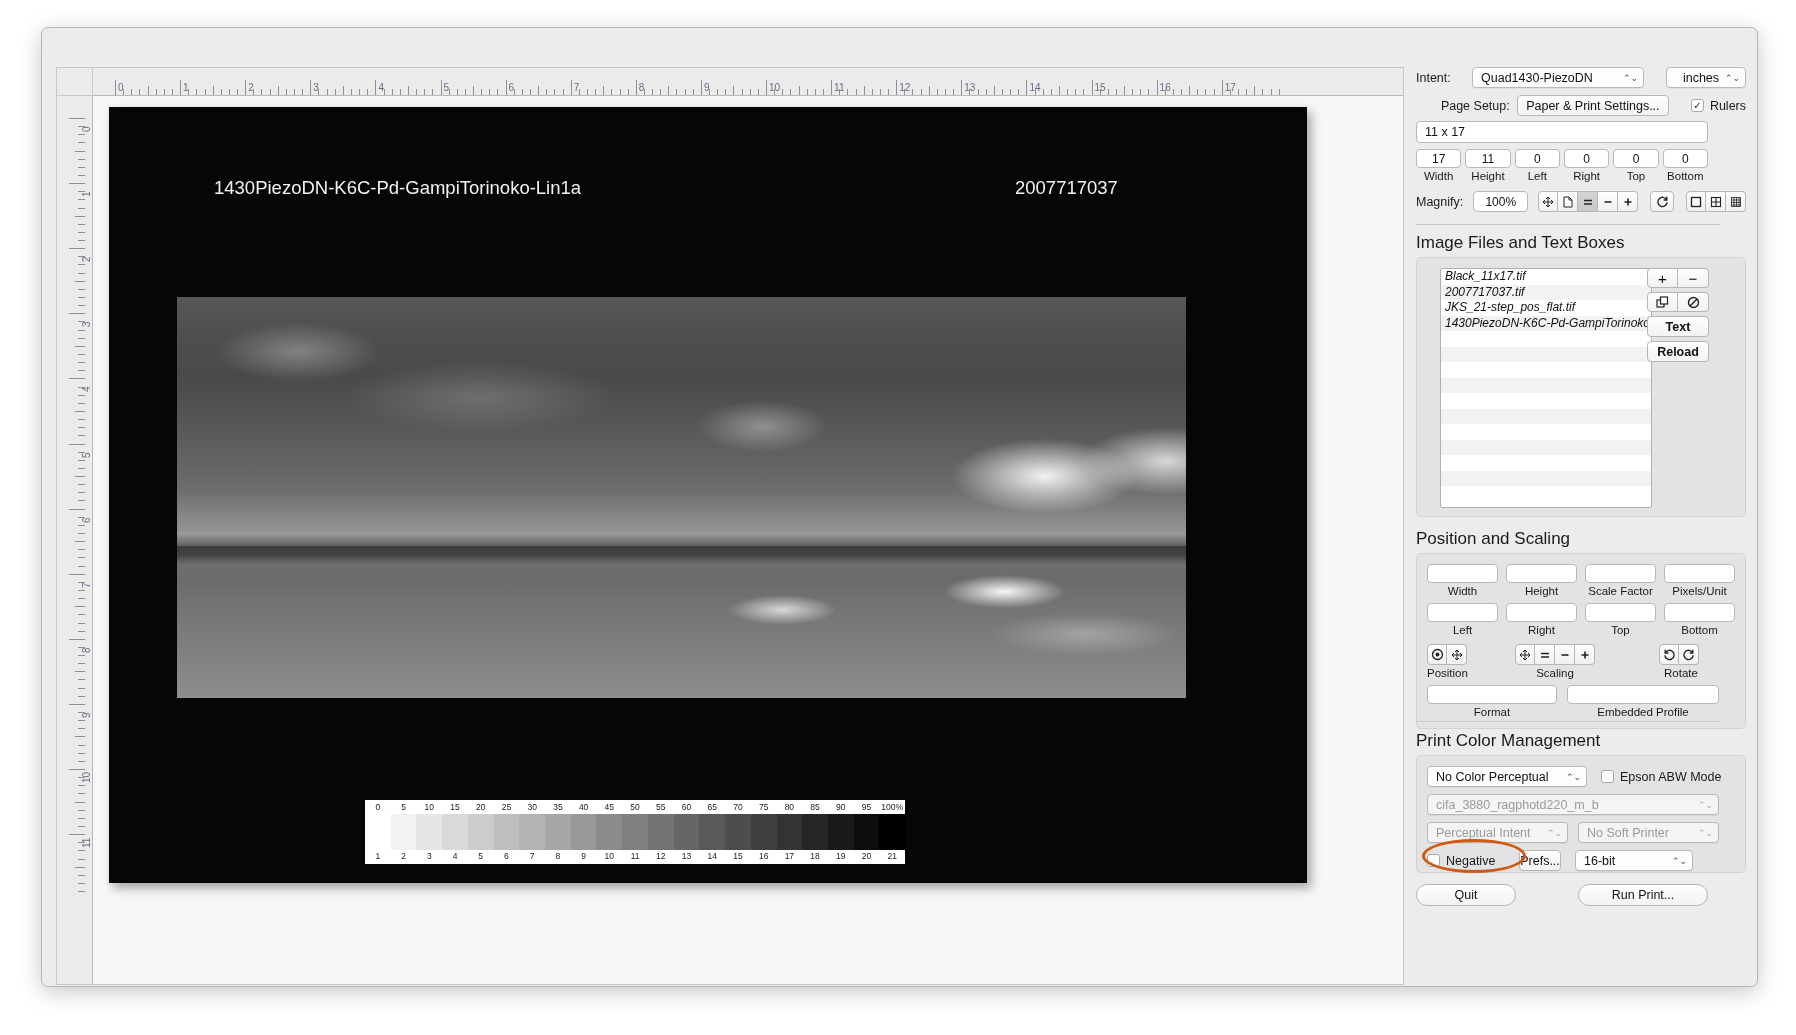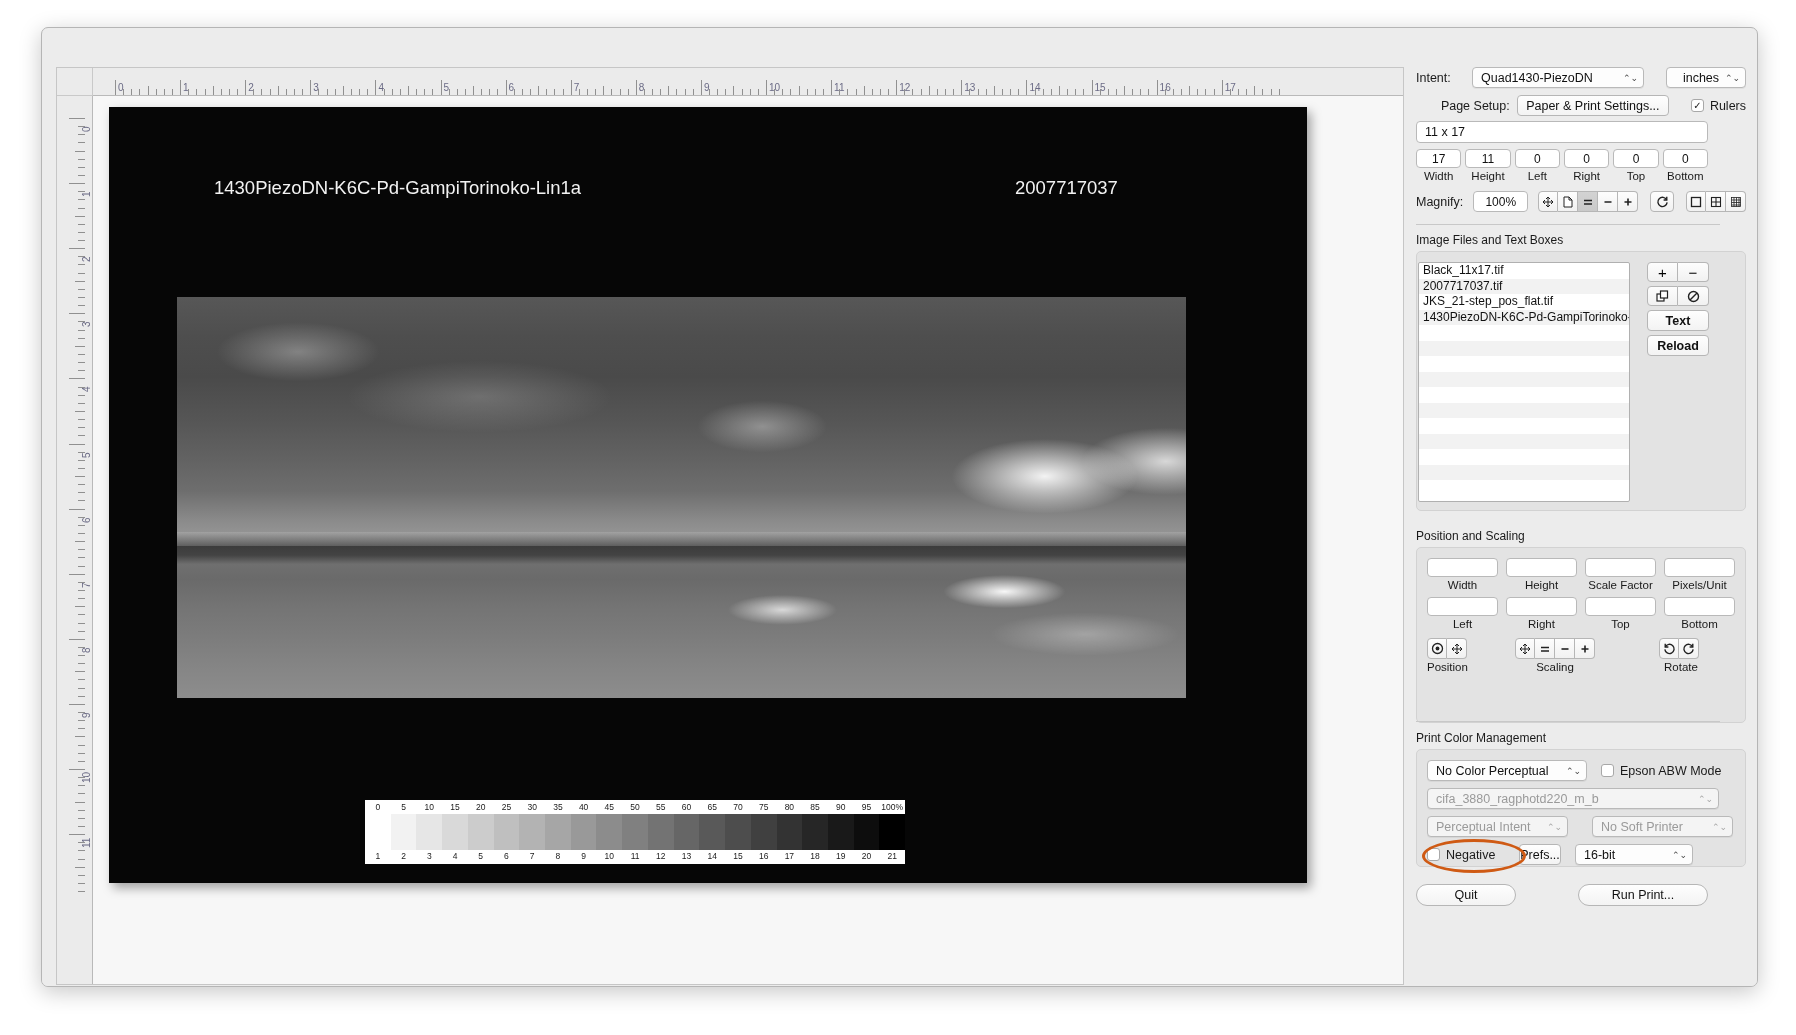--- a/index.html
+++ b/index.html
@@ -222,21 +222,21 @@
     width: 13px; height: 13px;
     border: 1px solid #a8a8a8; border-radius: 3px;
     background: #fff;
     display: flex; align-items: center; justify-content: center;
     font-size: 10px; color: #222; line-height: 1;
   }
 
   .group {
     position: absolute; left: 0; right: 0;
   }
-  .group-title { font-size: 12px; color: #1a1a1a; margin-bottom: 4px; }
+  .group-title { font-size: 17px; color: #1a1a1a; margin-bottom: 4px; }
   .group-box {
     background: #e3e3e3;
     border: 1px solid #d2d2d2;
     border-radius: 5px;
   }
   hr.sep { border: none; border-top: 1px solid #c8c8c8; }
 
   .iconbtn {
     width: 20px; height: 21px;
     background: linear-gradient(to bottom,#fdfdfd,#f1f1f1);
@@ -772,21 +772,21 @@
               </svg>
           </div>
         </div>
       </div>
 
       <hr class="sep" style="position:absolute; left:0; top:157px; width:304px;">
 
       <div class="group" style="top:166px;">
         <div class="group-title">Image Files and Text Boxes</div>
         <div class="group-box" style="height:260px; position:relative;">
-          <div id="file-list" style="position:absolute; left:1px; top:10px; width:212px; height:240px;">
+          <div id="file-list" style="position:absolute; left:23px; top:10px; width:212px; height:240px;font-style:italic;">
               <div class="file-row">Black_11x17.tif</div>
               <div class="file-row alt">2007717037.tif</div>
               <div class="file-row"> JKS_21-step_pos_flat.tif</div>
               <div class="file-row alt">1430PiezoDN-K6C-Pd-GampiTorinoko-Lin1a</div>
               <div class="file-row blank"></div>
               <div class="file-row alt blank"></div>
               <div class="file-row blank"></div>
               <div class="file-row alt blank"></div>
               <div class="file-row blank"></div>
               <div class="file-row alt blank"></div>
@@ -934,20 +934,30 @@
                   <svg width="13" height="13" viewBox="0 0 14 14">
                       <path d="M11.5 5.2A5 5 0 1 0 12 8" fill="none" stroke="#222" stroke-width="1.5"></path>
                       <path d="M11.6 1.8v3.6h-3.4" fill="none" stroke="#222" stroke-width="1.5"></path>
                     </svg>
                 </div>
               </div>
               <div class="fieldlabel" style="width:44px;">Rotate</div>
             </div>
           </div>
 
+          <div style="display:flex; gap:10px; margin-top:6px;">
+            <div style="width:130px;">
+              <div class="field"></div>
+              <div class="fieldlabel">Format</div>
+            </div>
+            <div style="width:152px;">
+              <div class="field"></div>
+              <div class="fieldlabel">Embedded Profile</div>
+            </div>
+          </div>
 
         </div>
       </div>
 
       <hr class="sep" style="position:absolute; left:0; top:654px; width:304px;">
 
       <div class="group" style="top:664px;">
         <div class="group-title">Print Color Management</div>
         <div class="group-box" style="height:118px; position:relative; padding:10px;">
 
@@ -960,21 +970,21 @@
               <div class="checkbox"></div>
               <div class="lbl">Epson ABW Mode</div>
             </div>
           </div>
 
           <div class="popup disabled" style="width:292px; margin-top:7px;">
             <span>cifa_3880_ragphotd220_m_b</span>
             <span class="chev">⌃⌄</span>
           </div>
 
-          <div style="display:flex; gap:24px; margin-top:7px;">
+          <div style="display:flex; gap:10px; margin-top:7px;">
             <div class="popup disabled" style="width:141px;">
               <span>Perceptual Intent</span>
               <span class="chev">⌃⌄</span>
             </div>
             <div class="popup disabled" style="width:141px;">
               <span>No Soft Printer</span>
               <span class="chev">⌃⌄</span>
             </div>
           </div>
 

